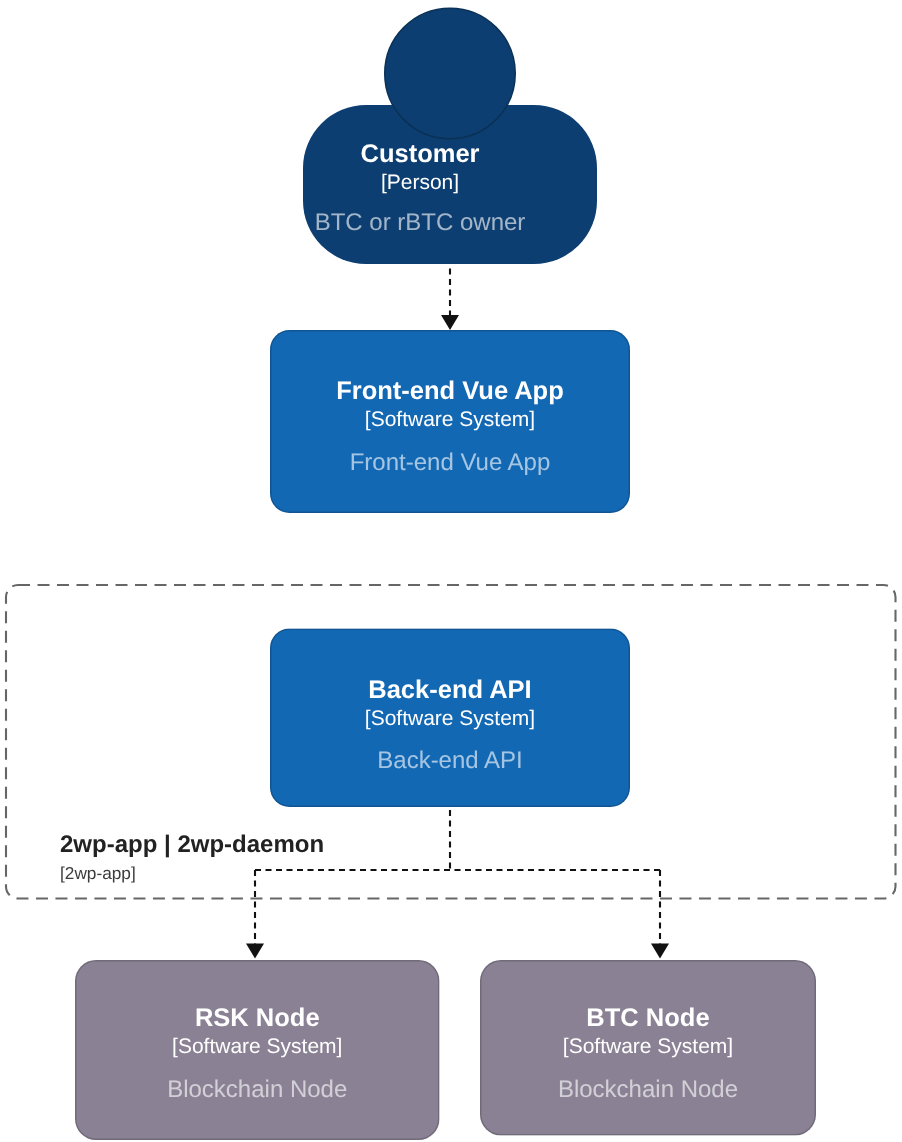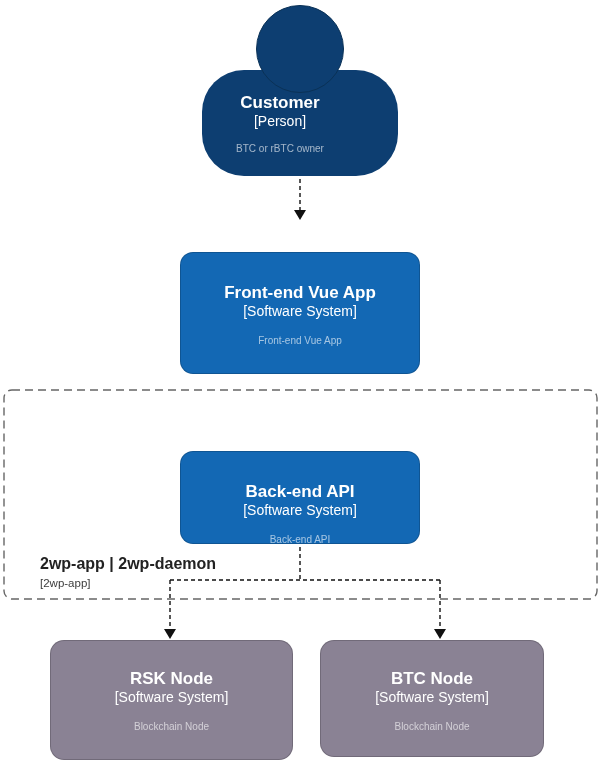--- a/index.html
+++ b/index.html
@@ -32,39 +32,38 @@
   .box {
     display: flex;
     flex-direction: column;
     align-items: center;
   }
   .system {
     background: #1368b4;
     border: 1px solid rgba(0,0,0,0.18);
     border-radius: 13px;
     padding-top: 30px;
-    margin-top: 32px;
   }
   .ext-node {
     background: #8a8294;
     border: 1px solid rgba(0,0,0,0.18);
     border-radius: 14px;
     padding-top: 28px;
   }
   .node-title {
     font-size: 17px;
     font-weight: bold;
     line-height: 20px;
   }
   .node-type {
     font-size: 14px;
     line-height: 17px;
   }
   .node-desc {
-    font-size: 10px;
+    font-size: 16px;
     line-height: 14px;
     margin-top: 14px;
     color: rgba(255,255,255,0.62);
   }
   
   .person-body {
     position: absolute;
     left: 202px; top: 70px;
     width: 196px; height: 106px;
     background: #0d3e71;
@@ -143,21 +142,21 @@
       <div class="node-desc">BTC or rBTC owner</div>
     </div>
   </div>
 
   <div class="node box system" style="left:180px; top:220px; width:240px; height:122px;">
     <div class="node-title">Front-end Vue App</div>
     <div class="node-type">[Software System]</div>
     <div class="node-desc">Front-end Vue App</div>
   </div>
 
-  <div class="node box system" style="left:180px; top:419px; width:240px; height:93px;">
+  <div class="node box system" style="left:180px; top:419px; width:240px; height:119px;">
     <div class="node-title">Back-end API</div>
     <div class="node-type">[Software System]</div>
     <div class="node-desc">Back-end API</div>
   </div>
 
   <div class="boundary-label">
     <div class="boundary-title">2wp-app | 2wp-daemon</div>
     <div class="boundary-type">[2wp-app]</div>
   </div>
 

